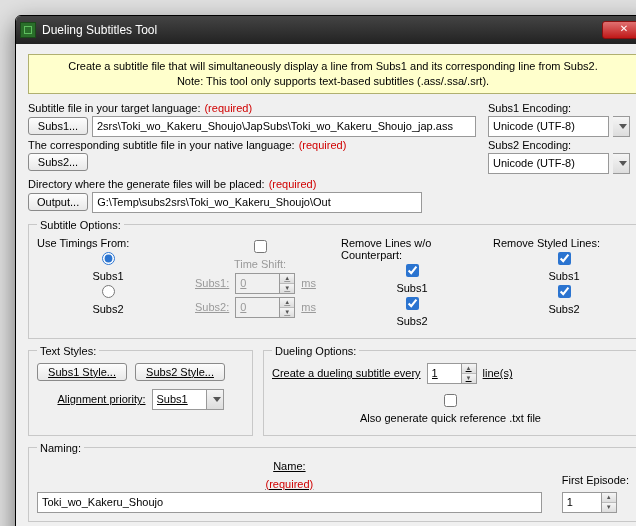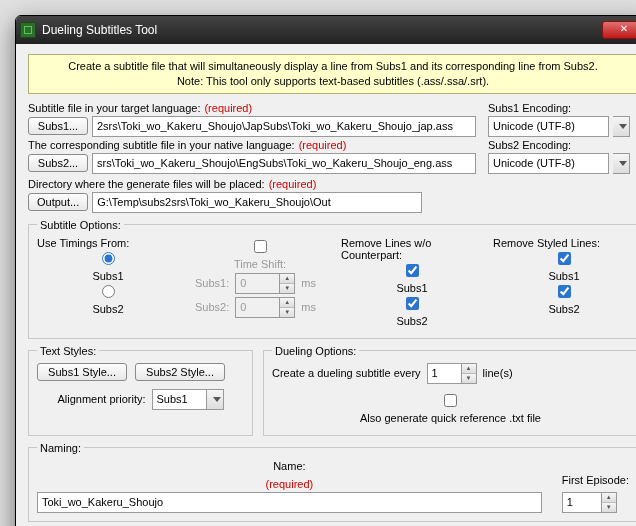--- a/index.html
+++ b/index.html
@@ -31,21 +31,21 @@
   .radio, .check { display: flex; align-items: center; gap: 5px; margin: 3px 0 3px 6px; cursor: pointer; flex-direction: column; }
   .radio input, .check input { margin:0; accent-color:#2b74d0; }
   .disabled { color: #9a9a9a; }
   .disabled .num { background: #f0f0f0; color:#9a9a9a; }
   .twosplit { display:flex; gap:10px; }
   .twosplit > fieldset:first-child { flex: 0 0 225px; }
   .twosplit > fieldset:last-child { flex: 1; }
   .primary { background: linear-gradient(#d4f0c4,#b0e090); border: 1px solid #6a9a50; padding: 5px 18px; border-radius: 0; cursor: pointer; }
   .footer { display:flex; justify-content:flex-end; align-items:center; gap:10px; margin-top:10px; }
   .footer .primary { margin: 0 auto; transform: translateX(40px); }
-  .inline { display:flex; align-items:center; gap:6px; }
+  .inline { display:flex; align-items:center; gap:6px;text-decoration:underline; }
   .toprow { display:flex; gap:12px; }
   .toprow .left { flex:1; }
   .toprow .right { width: 150px; }
   .dd-arrow { display:inline-block; border-left:4px solid transparent; border-right:4px solid transparent; border-top:5px solid #555; margin-left:4px; vertical-align:middle;}
   .combo-wrap { display:flex; }
   .combo-btn { width:17px; height:21px; border:1px solid #999; border-left:none; background:linear-gradient(#f5f5f5,#ddd); display:flex; align-items:center; justify-content:center;}
 </style>
 </head>
 <body>
 
@@ -71,21 +71,20 @@
         <div class="row">
           <button class="btn">Subs1...</button>
           <input class="txt" value="2srs\Toki_wo_Kakeru_Shoujo\JapSubs\Toki_wo_Kakeru_Shoujo_jap.ass" style="">
         </div>
         <div class="row">
           <span class="label">The corresponding subtitle file in your native language:</span>
           <span class="req">(required)</span>
         </div>
         <div class="row">
           <button class="btn">Subs2...</button>
-          <input class="txt" value="srs\Toki_wo_Kakeru_Shoujo\EngSubs\Toki_wo_Kakeru_Shoujo_eng.ass" style="">
         </div>
       </div>
       <div class="right">
         <div class="row">
             <span class="label">Subs1 Encoding:</span>
           </div>
         <div class="row combo-wrap">
           <input class="combo" readonly="" value="Unicode (UTF-8)" style="">
           <div class="combo-btn">
               <span class="dd-arrow"></span>

